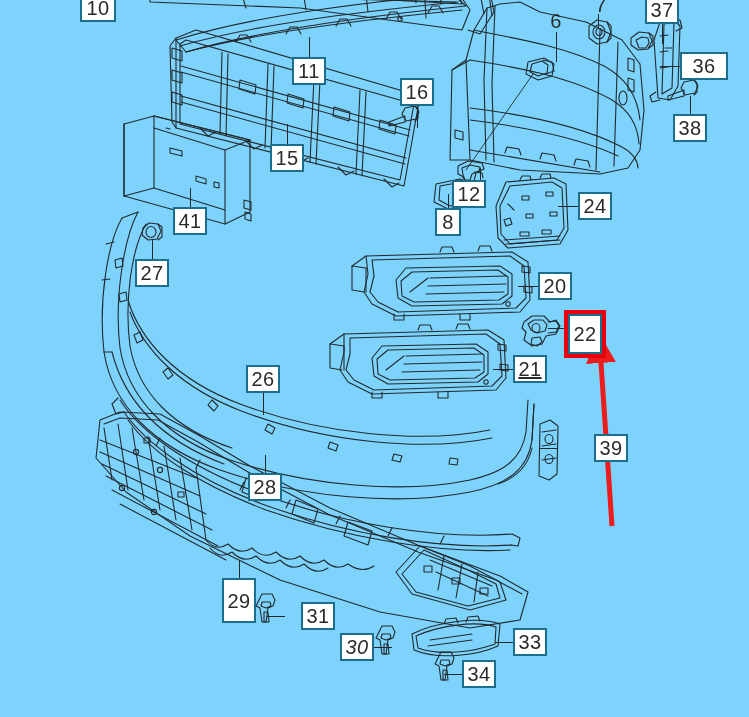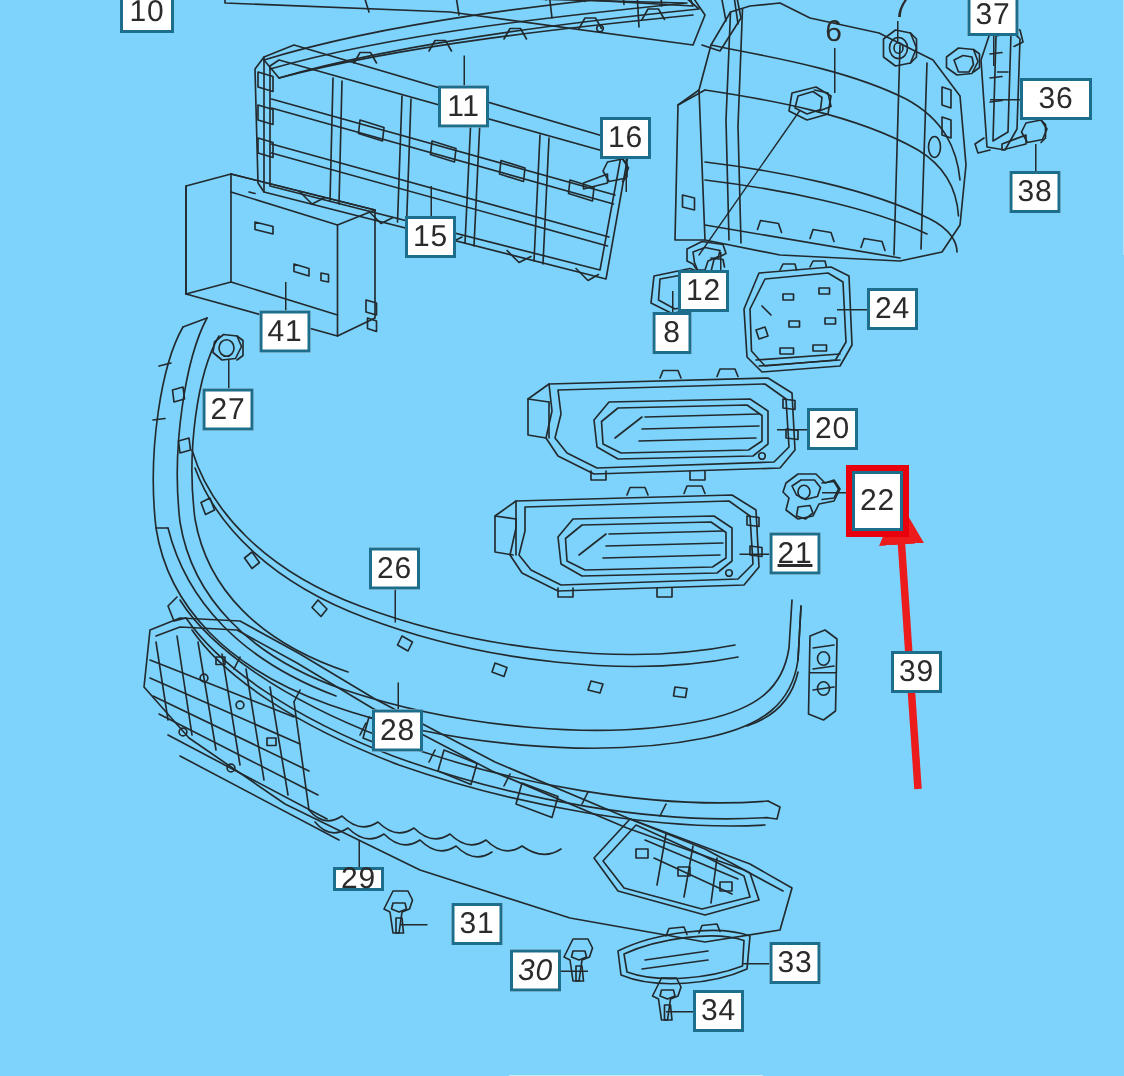--- a/index.html
+++ b/index.html
@@ -537,21 +537,21 @@
       </div>
       <div class="leader h" style="left: 540px; top: 448px; width: 18px; background: rgb(34, 42, 46);"></div>
       <div class="callout" style="left: 558px; top: 434px; width: 34px; height: 28px; border-color: rgb(28, 110, 140); margin-left: 36px;">
         <span>39</span>
       </div>
       <div class="leader v" style="left: 265px; top: 455px; height: 18px; background: rgb(34, 42, 46);"></div>
       <div class="callout" style="left: 248px; top: 473px; width: 34px; height: 28px; border-color: rgb(28, 110, 140);">
         <span>28</span>
       </div>
       <div class="leader v" style="left: 239px; top: 560px; height: 18px; background: rgb(34, 42, 46);"></div>
-      <div class="callout" style="left: 222px; top: 578px; width: 34px; height: 16px; border-color: rgb(28, 110, 140); justify-content: center;">
+      <div class="callout" style="left: 222px; top: 578px; width: 34px; height: 45px; border-color: rgb(28, 110, 140); justify-content: center;">
         <span>29</span>
       </div>
       <div class="leader h" style="left: 267px; top: 616px; width: 18px; background: rgb(34, 42, 46);"></div>
       <div class="callout" style="left: 285px; top: 602px; width: 34px; height: 28px; border-color: rgb(28, 110, 140); margin-left: 16px;">
         <span>31</span>
       </div>
       <div class="leader h" style="left: 374px; top: 647px; width: 18px; background: rgb(34, 42, 46);"></div>
       <div class="callout" style="left: 340px; top: 633px; width: 34px; height: 28px; border-color: rgb(28, 110, 140); font-style: italic;">
         <span>30</span>
       </div>

